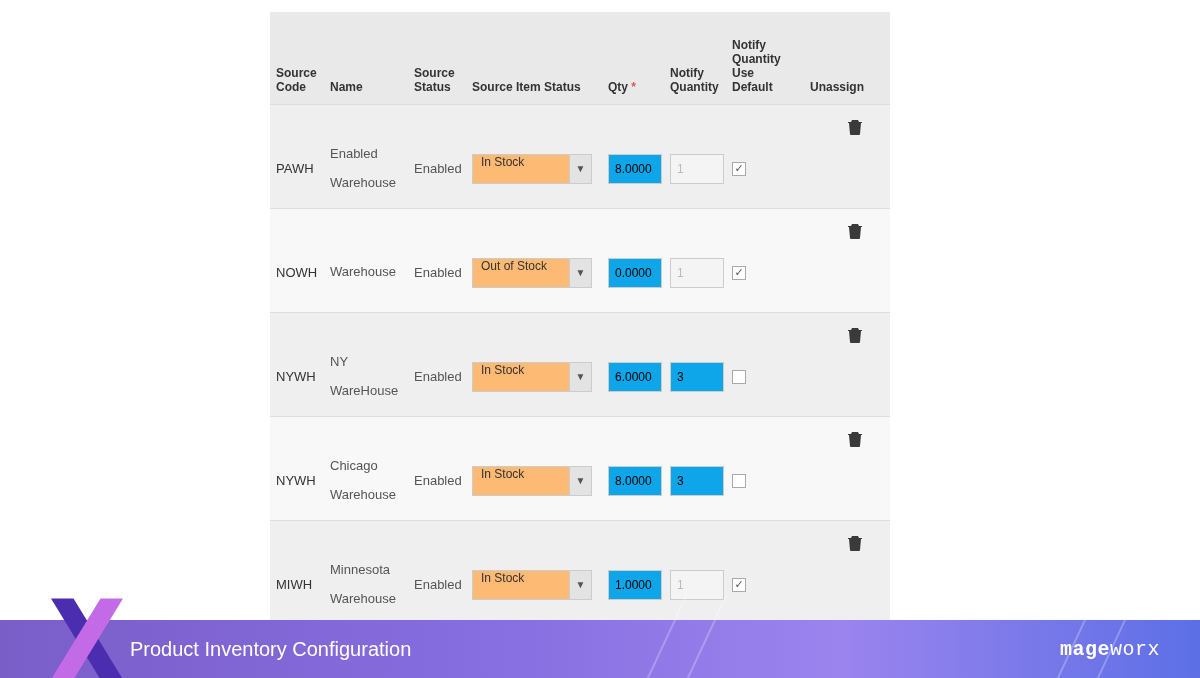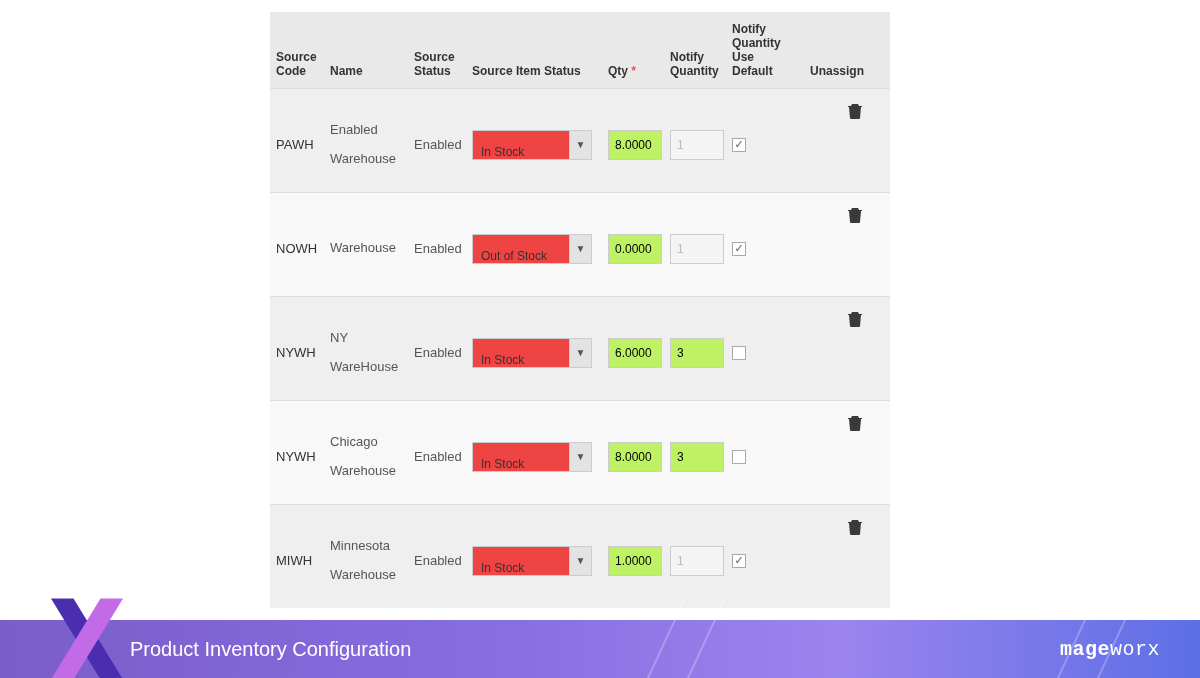--- a/index.html
+++ b/index.html
@@ -27,21 +27,21 @@
 .thead {
   display: flex;
   background: #e9e9e9;
   font-weight: 600;
   font-size: 12px;
   color: #333;
   padding: 10px 0;
   align-items: flex-end;
   min-height: 58px;
 }
-.col { padding: 0 6px; }
+.col { padding: 0 6px; margin-top: 16px; }
 .c-code   { width: 54px; }
 .c-name   { width: 84px; }
 .c-status { width: 58px; }
 .c-item   { width: 136px; }
 .c-qty    { width: 62px; }
 .c-notify { width: 62px; }
 .c-def    { width: 74px; }
 .c-unassign { width: 70px; text-align: right; }
 .req { color:#e2574c; }
 .row {
@@ -51,35 +51,35 @@
   border-top: 1px solid #ddd;
   min-height: 104px;
   position: relative;
 }
 .row:nth-child(odd){ background:#efefef; }
 .row:nth-child(even){ background:#f8f8f8; }
 .row .name-line { line-height: 2.2; color:#555; }
 .row .name-line span { display:block; }
 .row .status { color:#555; }
 .select {
-  display:flex; align-items:flex-end;
+  display:flex; align-items:flex-start;
   width: 120px; height: 30px;
-  border: 1px solid #ccc; background:#ef4444;
+  border: 1px solid #ccc; background:#fdba74;
   font-size:12px; color:#333;
 }
 .select .sel-label { flex:1; padding: 0 8px; }
 .select .sel-btn {
   width: 22px; height: 100%;
   background:#e3e3e3; border-left:1px solid #ccc;
   display:flex; align-items:center; justify-content:center;
   color:#555; font-size:10px;
 }
 .inp {
   width: 54px; height: 30px;
-  border:1px solid #ccc; background:#bef264;
+  border:1px solid #ccc; background:#0ea5e9;
   font-size:12px; text-align:left; padding:0 6px;
   font-family:inherit;
 }
 .inp.disabled { background:#f4f4f4; color:#bbb; }
 .chk {
   width:14px; height:14px; border:1px solid #aaa; background:#fff;
   display:flex; align-items:center; justify-content:center;
   font-size:11px; color:#555;
 }
 .trash {

